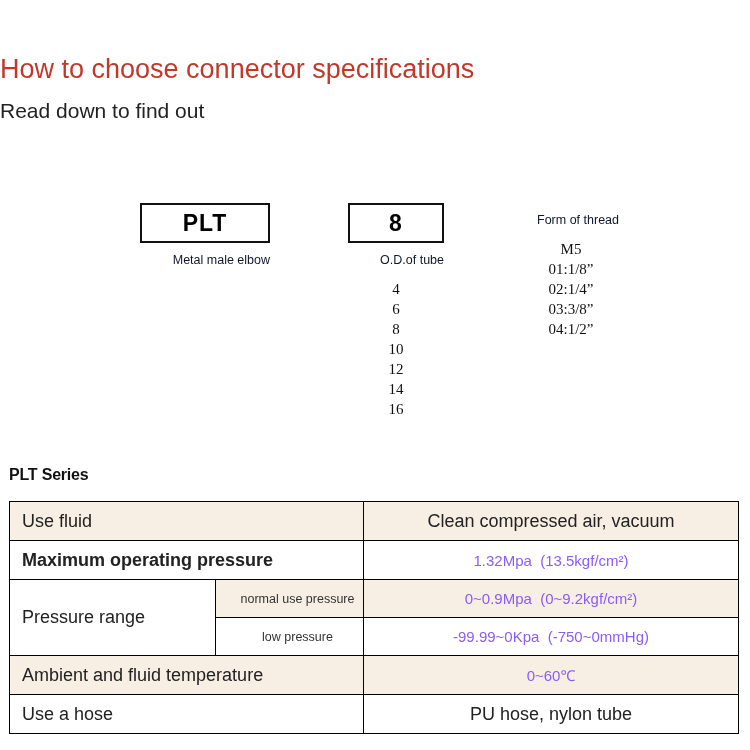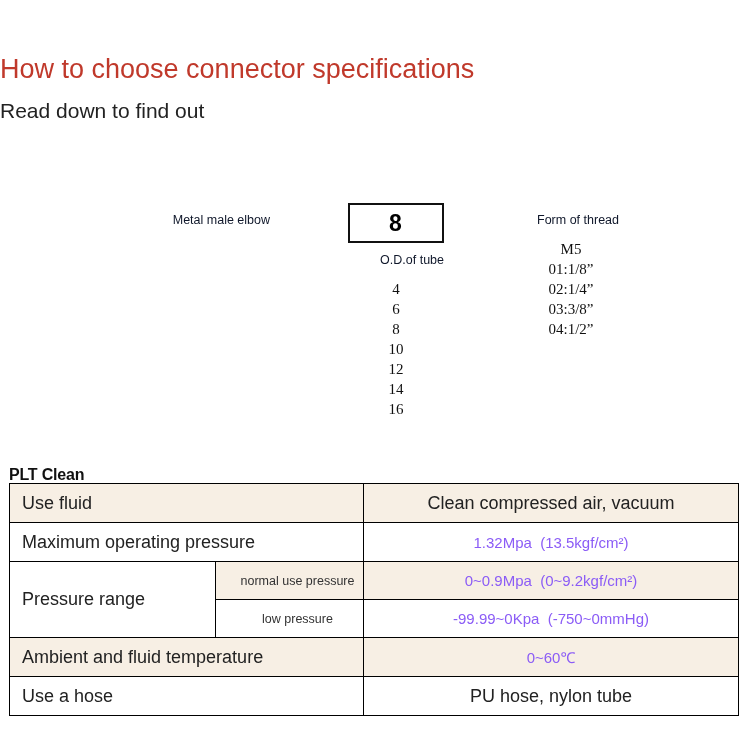--- a/index.html
+++ b/index.html
@@ -98,21 +98,21 @@
     font-weight: bold;
     color: #111111;
     font-family: "Liberation Sans", sans-serif;
     letter-spacing: -0.2px;
   }
 
   
   .spec-table {
     position: absolute;
     left: 9px;
-    top: 483px;
+    top: 501px;
     width: 729px;
     border-collapse: collapse;
     table-layout: fixed;
     background: #ffffff;
   }
   .spec-table td {
     border: 1.5px solid #000000;
     padding: 0;
     vertical-align: middle;
   }
@@ -157,20 +157,23 @@
 <body>
 
 <div class="header">
   <h1 class="title">How to choose connector specifications</h1>
   <div class="subtitle">Read down to find out</div>
 </div>
 
 <div class="code-section">
 
   <div class="code-col c1">
+    <div class="code-box">
+      <span class="code-box-text">PLT</span>
+    </div>
     <div class="code-caption">Metal male elbow</div>
     <div class="code-list"></div>
   </div>
 
   <div class="code-col c2">
     <div class="code-box">
       <span class="code-box-text">8</span>
     </div>
     <div class="code-caption">O.D.of tube</div>
     <div class="code-list">
@@ -189,39 +192,39 @@
     <div class="code-list">
         <div>M5</div>
         <div>01:1/8”</div>
         <div>02:1/4”</div>
         <div>03:3/8”</div>
         <div>04:1/2”</div>
       </div>
   </div>
 </div>
 
-<div class="series-label">PLT Clean</div>
+<div class="series-label">PLT Series</div>
 
 <table class="spec-table">
   <colgroup>
     <col style="width:206px">
     <col style="width:148px">
     <col style="width:375px">
   </colgroup>
   <tbody>
       <tr>
         <td class="shaded" colspan="2" style="height: 38px;">
           <div class="cell lbl">Use fluid</div>
         </td>
         <td class="shaded">
           <div class="cell val">Clean compressed air, vacuum</div>
         </td>
       </tr>
       <tr>
-        <td class="plain" colspan="2" style="height: 38px;">
+        <td class="plain" colspan="2" style="height: 38px; font-weight: bold;">
           <div class="cell lbl">Maximum operating pressure</div>
         </td>
         <td class="plain">
           <div class="cell val val-small">1.32Mpa&nbsp;&nbsp;(13.5kgf/cm²)</div>
         </td>
       </tr>
       <tr>
         <td rowspan="2" class="plain" style="height: 74px;">
           <div class="cell lbl">Pressure range</div>
         </td>

